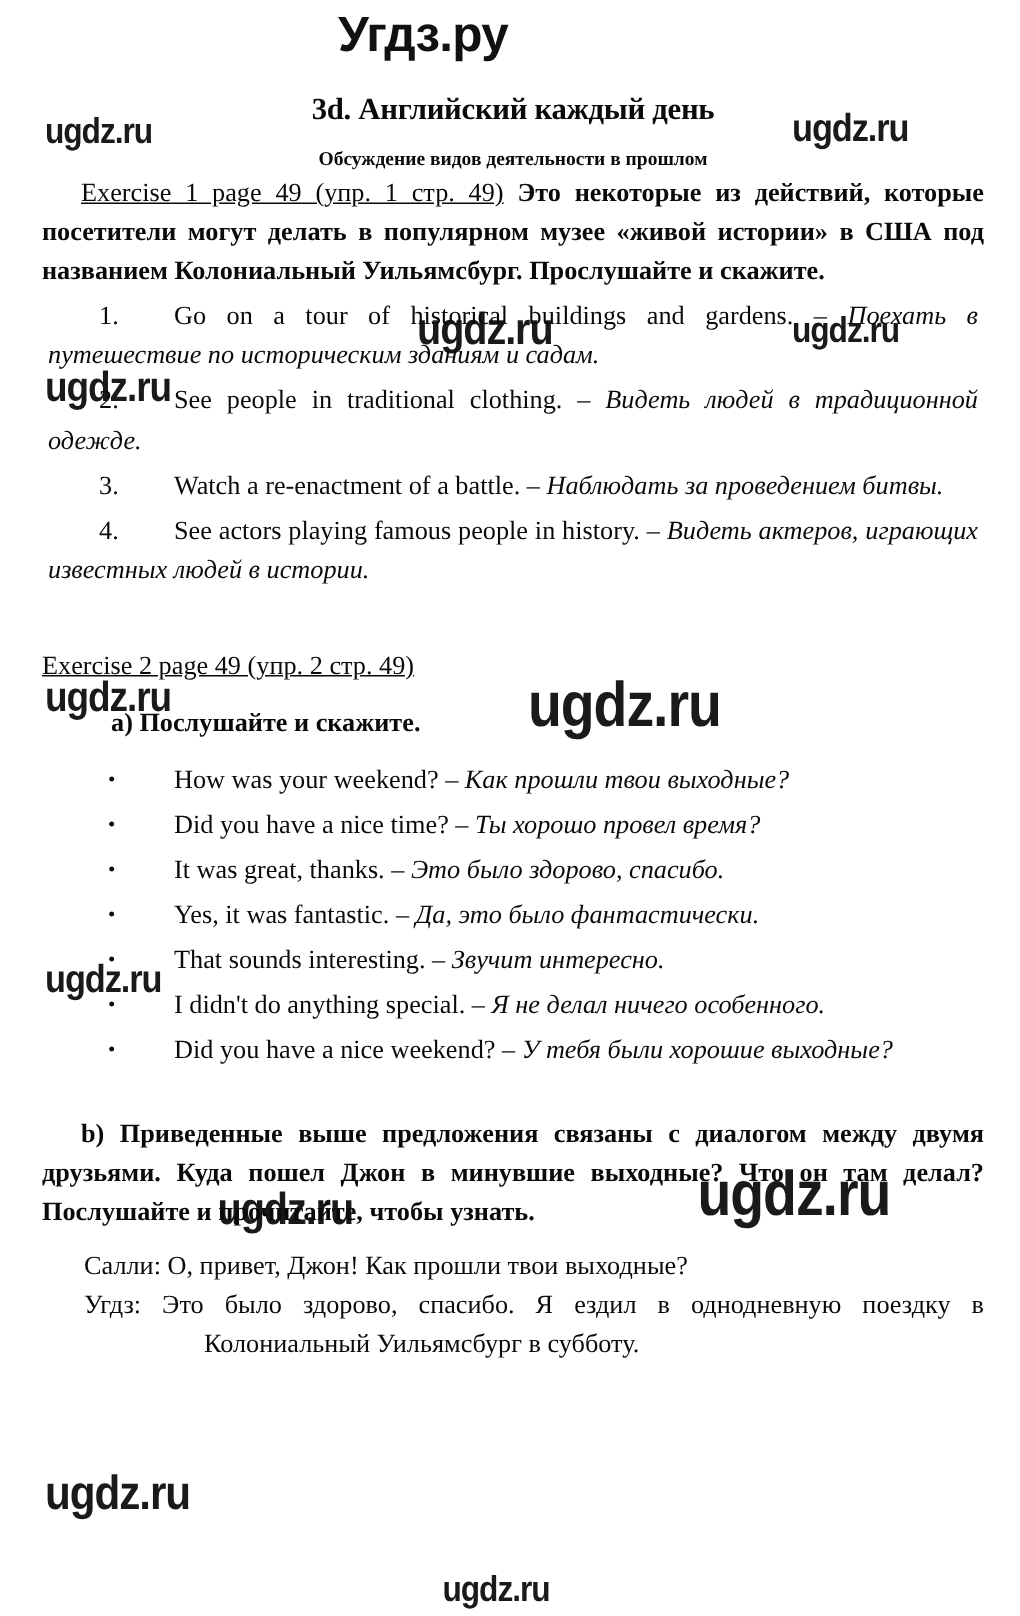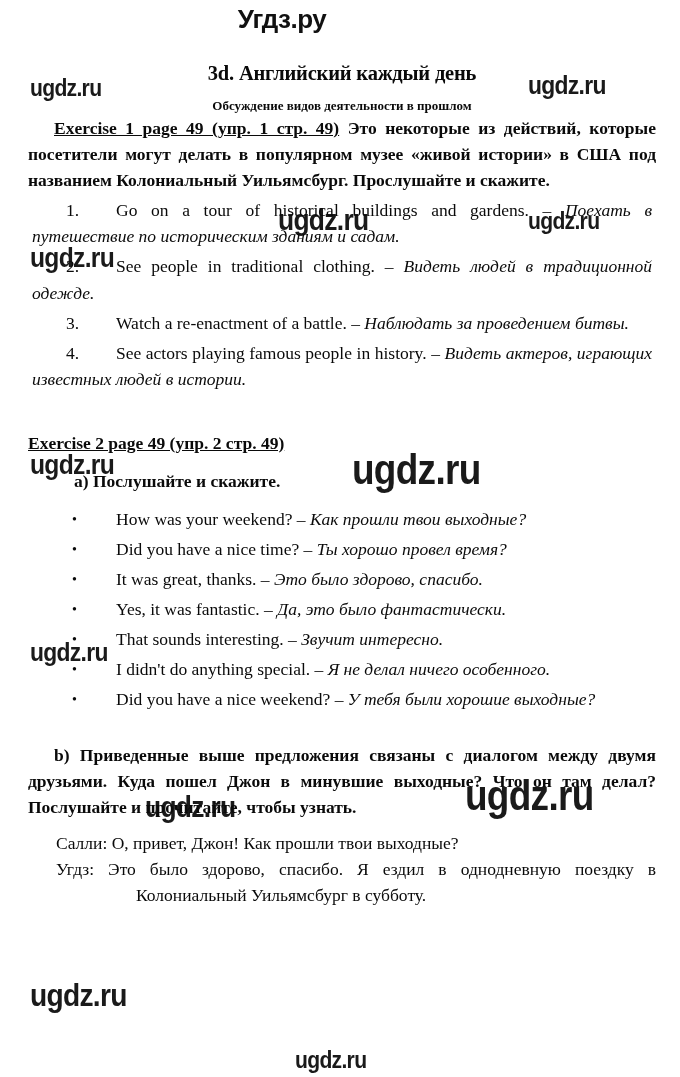--- a/index.html
+++ b/index.html
@@ -19,21 +19,21 @@
 
   
   .site-logo {
     position: absolute;
     top: 4px;
     left: 0;
     width: 564px;
     text-align: center;
     font-family: "Liberation Sans", "DejaVu Sans", sans-serif;
     font-weight: bold;
-    font-size: 26px;
+    font-size: 33px;
     letter-spacing: -0.5px;
     color: #111111;
   }
 
   
   .wm {
     position: absolute;
     font-family: "Liberation Sans", "DejaVu Sans", sans-serif;
     font-weight: bold;
     color: #1a1a1a;
@@ -75,21 +75,21 @@
     font-size: 17.5px;
     line-height: 1.49;
     text-align: justify;
     text-indent: 26px;
     margin: 0;
   }
   .para-bold.no-indent { text-indent: 0; }
 
   .ex-label {
     text-decoration: underline;
-    font-weight: bold;
+    font-weight: normal;
   }
 
   .sub-head {
     font-weight: bold;
     font-size: 17.5px;
     line-height: 1.49;
     text-indent: 34px;
     margin: 12px;
   }
 

